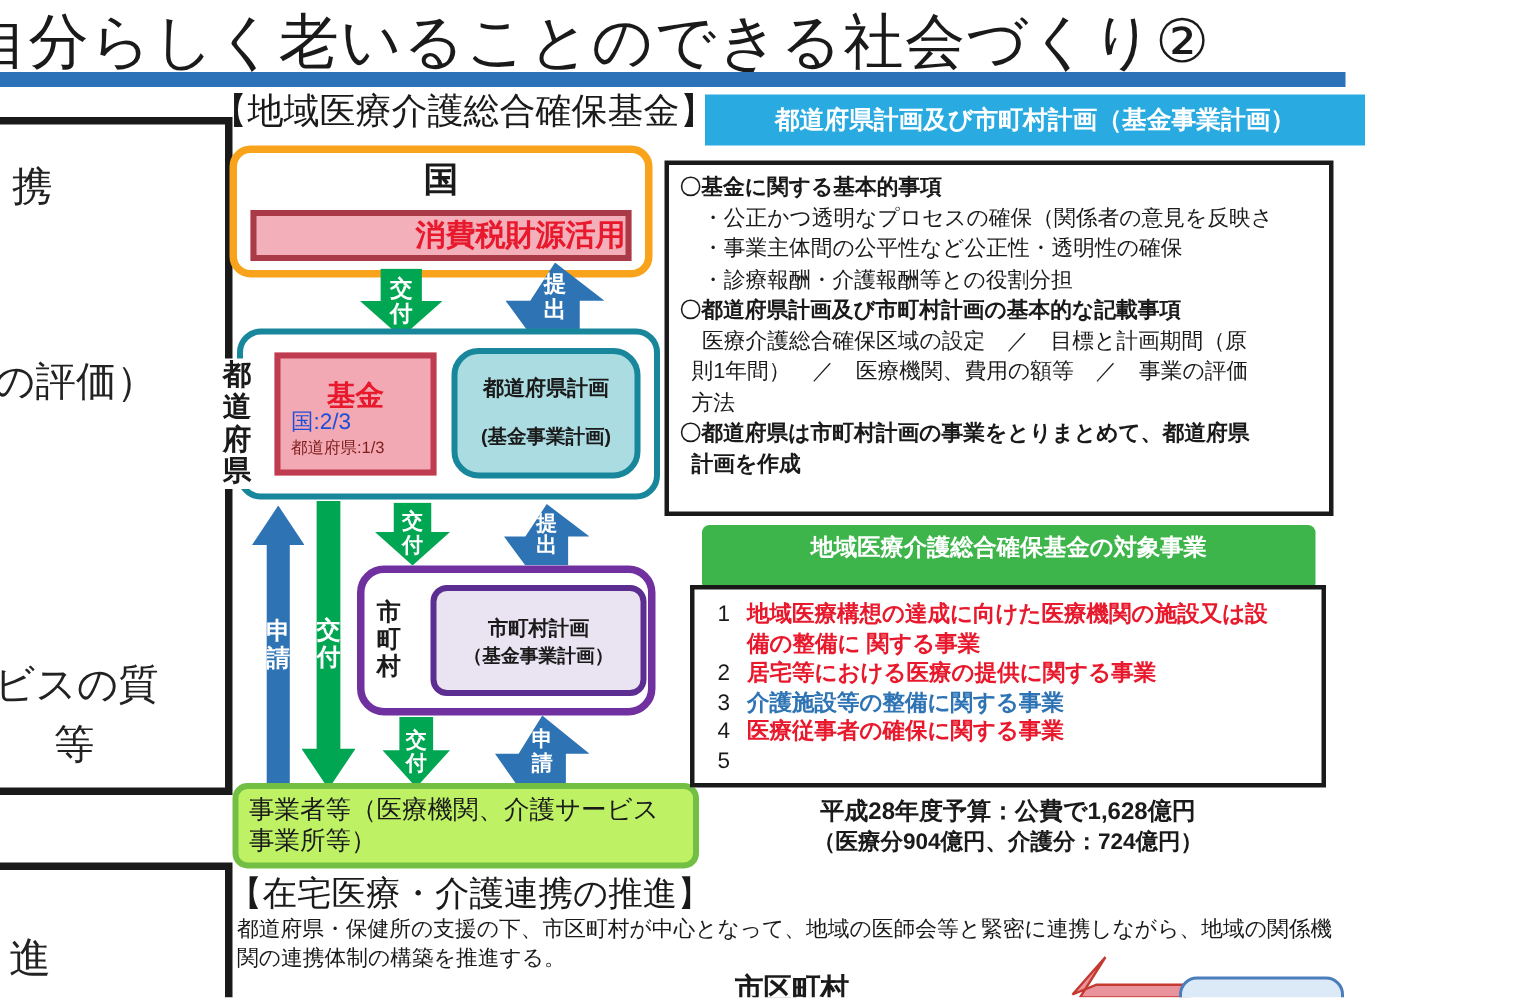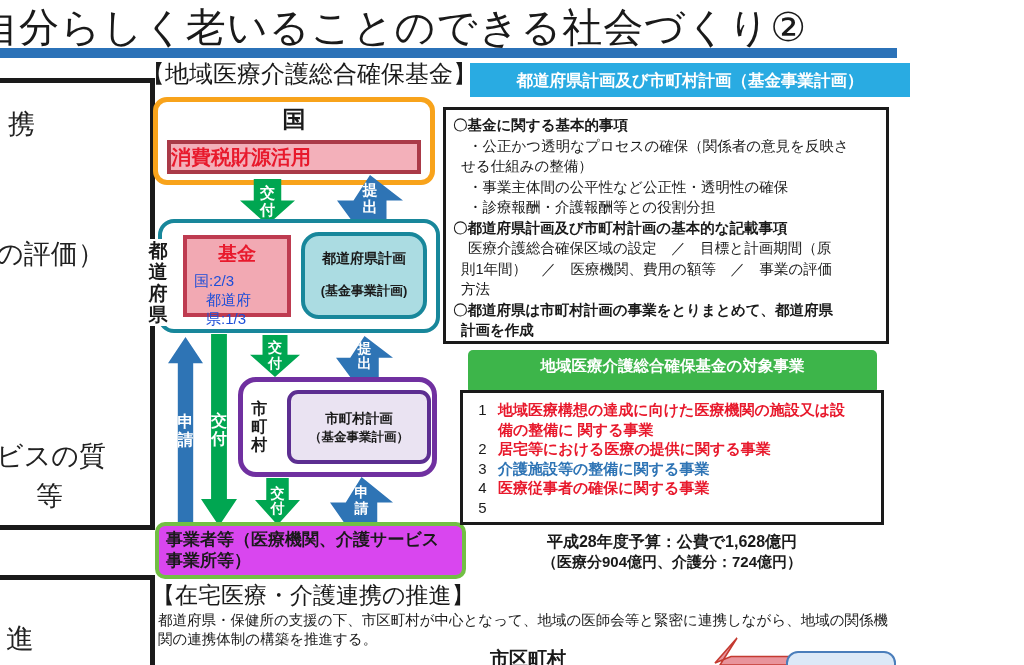--- a/index.html
+++ b/index.html
@@ -16,40 +16,40 @@
   
   .left-box1 { position:absolute; left:-10px; top:78px; width:155px; height:442px; border:5px solid #1a1a1a; background:#fff; }
   .left-box2 { position:absolute; left:-10px; top:575px; width:155px; height:120px; border:5px solid #1a1a1a; background:#fff; }
   .frag { position:absolute; font-size:27px; font-weight:400; white-space:nowrap; color:#222; }
 
   
   .diagram-header { position:absolute; left:141px; top:58px; font-size:24px; font-weight:400; white-space:nowrap; }
   .national-box { position:absolute; left:153px; top:97px; width:272px; height:78px; border:5px solid #f8a31b; border-radius:14px; background:#fff; }
   .national-label { position:absolute; left:0; right:0; top:2px; text-align:center; font-size:23px; font-weight:700; }
   .tax-box { position:absolute; left:9px; right:9px; top:38px; height:26px; background:#f3b0ba; border:4px solid #aa3a48; }
-  .tax-label { display:block; text-align:left; font-size:20px; font-weight:700; color:#e8192c; line-height:26px; white-space:nowrap; }
+  .tax-label { display:block; text-align:right; font-size:20px; font-weight:700; color:#e8192c; line-height:26px; white-space:nowrap; }
 
   .pref-box { position:absolute; left:158px; top:219px; width:274px; height:106px; border:4px solid #18879b; border-radius:16px; background:#fff; }
   .vlabel { width:1.15em; word-break:break-all; line-height:1.12; text-align:center; font-weight:700; }
   .pref-side { position:absolute; left:-15px; top:16px; font-size:19px; background:#fff; padding:1px 0; }
   .fund-box { position:absolute; left:21px; top:12px; width:100px; height:74px; background:#f2a9b3; border:4px solid #be3b50; }
-  .fund-title { position:absolute; left:0; right:0; top:2px; text-align:center; font-size:19px; font-weight:700; color:#e8192c; }
+  .fund-title { position:absolute; left:0; right:0; top:12px; text-align:center; font-size:19px; font-weight:700; color:#e8192c; }
   .fund-share1 { position:absolute; left:7px; top:33px; font-size:15px; color:#1d4ed8; }
-  .fund-share2 { position:absolute; left:7px; top:52px; font-size:15px; color:#1d4ed8;margin-left:12px; }
+  .fund-share2 { position:absolute; left:7px; top:52px; font-size:11px; color:#7f1d1d; }
   .prefplan-box { position:absolute; left:139px; top:9px; width:118px; height:79px; background:#abdce2; border:4px solid #18879b; border-radius:18px; }
   .prefplan-l1 { position:absolute; left:0; right:0; top:14px; text-align:center; font-size:14px; font-weight:700; }
   .prefplan-l2 { position:absolute; left:0; right:0; top:46px; text-align:center; font-size:13px; font-weight:700; }
 
   .muni-box { position:absolute; left:238px; top:377px; width:189px; height:90px; border:5px solid #7030a0; border-radius:18px; background:#fff; }
   .muni-side { position:absolute; left:7px; top:18px; font-size:16px; }
   .muniplan-box { position:absolute; left:44px; top:8px; width:136px; height:66px; background:#eae3f2; border:4px solid #5c2e91; border-radius:11px; }
   .muniplan-l1 { position:absolute; left:0; right:0; top:16px; text-align:center; font-size:13.5px; font-weight:700; }
   .muniplan-l2 { position:absolute; left:0; right:0; top:35px; text-align:center; font-size:12.5px; font-weight:700; }
 
-  .provider-box { position:absolute; left:155px; top:522px; width:289px; height:43px; border:4px solid #72bf44; border-radius:10px; background:#d946ef; padding:3px 7px; font-size:17px; font-weight:700; line-height:21px; }
+  .provider-box { position:absolute; left:155px; top:522px; width:289px; height:43px; border:4px solid #72bf44; border-radius:10px; background:#bef264; padding:3px 7px; font-size:17px; font-weight:400; line-height:21px; }
 
   
   .ar { position:absolute; }
   .ar-down-g { background:#00a651; clip-path:polygon(25% 0,75% 0,75% 47%,100% 47%,50% 100%,0 47%,25% 47%); }
   .ar-up-b { background:#2e74b5; clip-path:polygon(50% 0,100% 53%,75% 53%,75% 100%,25% 100%,0 53%,25% 53%); }
   .ar-down-g-long { background:#00a651; clip-path:polygon(28% 0,72% 0,72% 86%,100% 86%,50% 100%,0 86%,28% 86%); }
   .ar-up-b-long { background:#2e74b5; clip-path:polygon(50% 0,100% 14%,72% 14%,72% 100%,28% 100%,28% 14%,0 14%); }
   .ar .lbl { position:absolute; left:50%; top:50%; transform:translate(-50%,-50%); color:#fff; }
 
   
@@ -155,21 +155,20 @@
 
   <div class="provider-box">事業者等（医療機関、介護サービス事業所等）</div>
 
   <div class="cyan-header">都道府県計画及び市町村計画（基金事業計画）</div>
   <div class="plan-box">
 
       <div class="plan-line b">〇基金に関する基本的事項</div>
 
       <div class="plan-line i1">・公正かつ透明なプロセスの確保（関係者の意見を反映さ</div>
 
-      <div class="plan-line i2">せる仕組みの整備）</div>
 
       <div class="plan-line i1">・事業主体間の公平性など公正性・透明性の確保</div>
 
       <div class="plan-line i1">・診療報酬・介護報酬等との役割分担</div>
 
       <div class="plan-line b">〇都道府県計画及び市町村計画の基本的な記載事項</div>
 
       <div class="plan-line i1">医療介護総合確保区域の設定　／　目標と計画期間（原</div>
 
       <div class="plan-line i2">則1年間）　／　医療機関、費用の額等　／　事業の評価</div>

